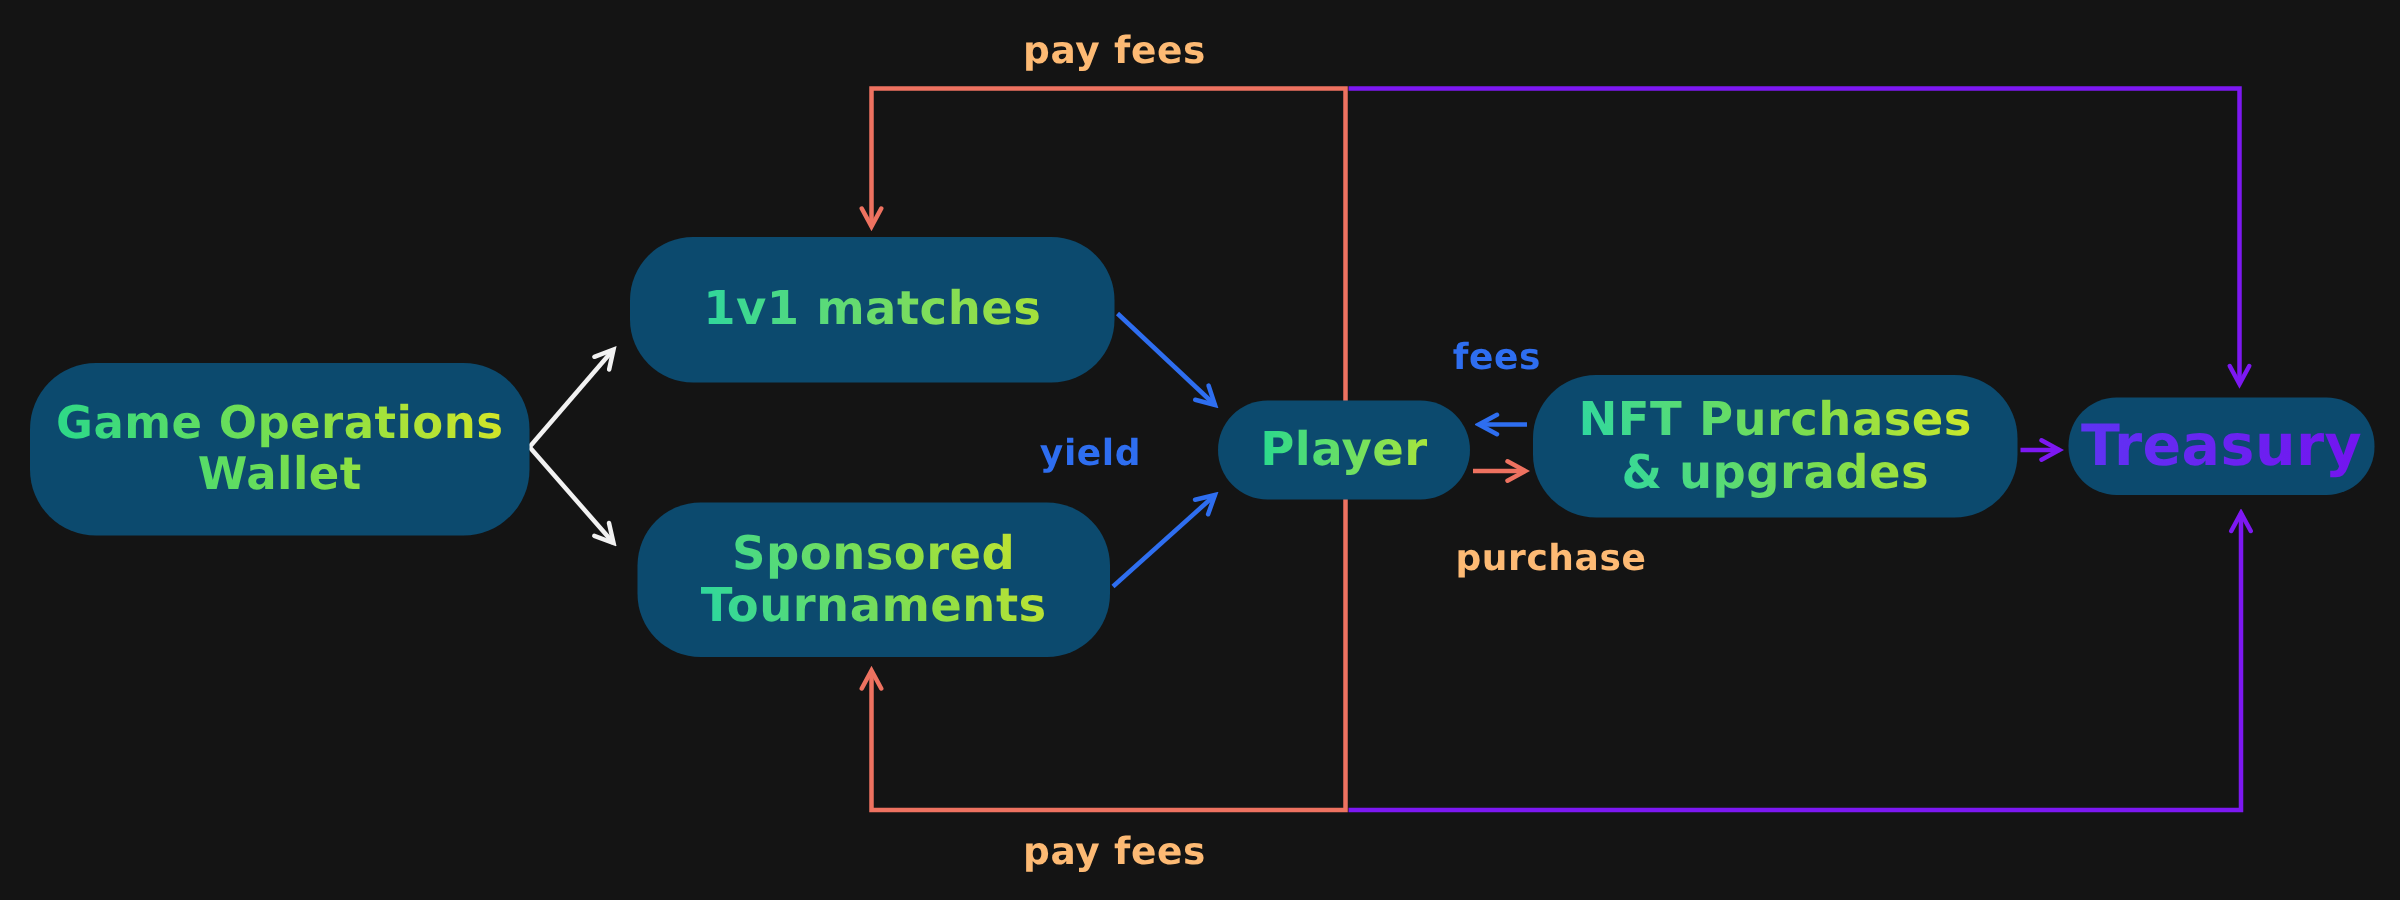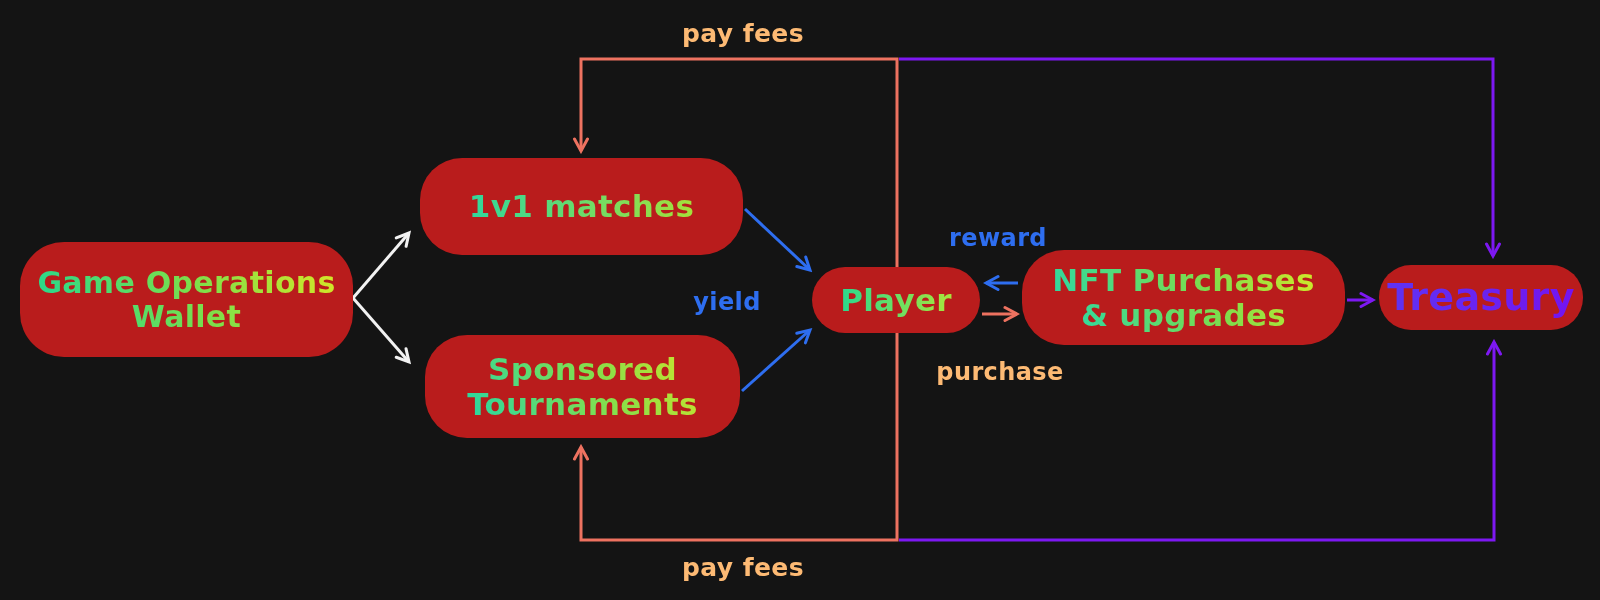--- a/index.html
+++ b/index.html
@@ -18,21 +18,21 @@
   svg.edges-layer {
     position: absolute;
     left: 0;
     top: 0;
     width: 1600px;
     height: 600px;
     z-index: 1;
   }
   .node {
     position: absolute;
-    background: #b91c1c;
+    background: #0c4a6e;
     display: flex;
     align-items: center;
     justify-content: center;
     z-index: 2;
     text-align: center;
   }
   .node .txt {
     font-weight: 700;
     line-height: 1.12;
     letter-spacing: 0.3px;
@@ -75,21 +75,21 @@
     font-weight: 700;
     letter-spacing: 0.4px;
   }
   .lbl-salmon { color: #fdba74; }
   .lbl-blue   { color: #2e6ef0; }
 
   .lbl-pay-fees-top    { left: 643px; top: 19px;  font-size: 25px; }
   .lbl-pay-fees-bottom { left: 643px; top: 553px; font-size: 25px; }
   .lbl-reward          { left: 627px; top: 288px; font-size: 24px; }
   .lbl-yield           { left: 898px; top: 224px; font-size: 24px; }
-  .lbl-purchase        { left: 900px; top: 358px; font-size: 24px; }
+  .lbl-purchase        { left: 900px; top: 358px; font-size: 24px; padding-left: 34px; }
 </style>
 </head>
 <body>
 
 <div class="stage">
 
   <svg class="edges-layer" viewBox="0 0 1600 600" fill="none" xmlns="http://www.w3.org/2000/svg">
     <defs>
       <marker id="ah-salmon" viewBox="0 0 20 20" refX="17" refY="10" markerWidth="20" markerHeight="20" markerUnits="userSpaceOnUse" orient="auto">
         <path d="M5 3.5 L17 10 L5 16.5" fill="none" stroke="#ee7260" stroke-width="3" stroke-linecap="round"></path>
@@ -161,17 +161,17 @@
   </div>
 
   <div class="node node-treasury">
     <div class="txt">
       <span>Treasury</span>
     </div>
   </div>
 
   <div class="lbl lbl-salmon lbl-pay-fees-top">pay fees</div>
   <div class="lbl lbl-blue lbl-reward">yield</div>
-  <div class="lbl lbl-blue lbl-yield">reward</div>
+  <div class="lbl lbl-blue lbl-yield">fees</div>
   <div class="lbl lbl-salmon lbl-purchase">purchase</div>
   <div class="lbl lbl-salmon lbl-pay-fees-bottom">pay fees</div>
 
 </div>
 
 </body></html>

